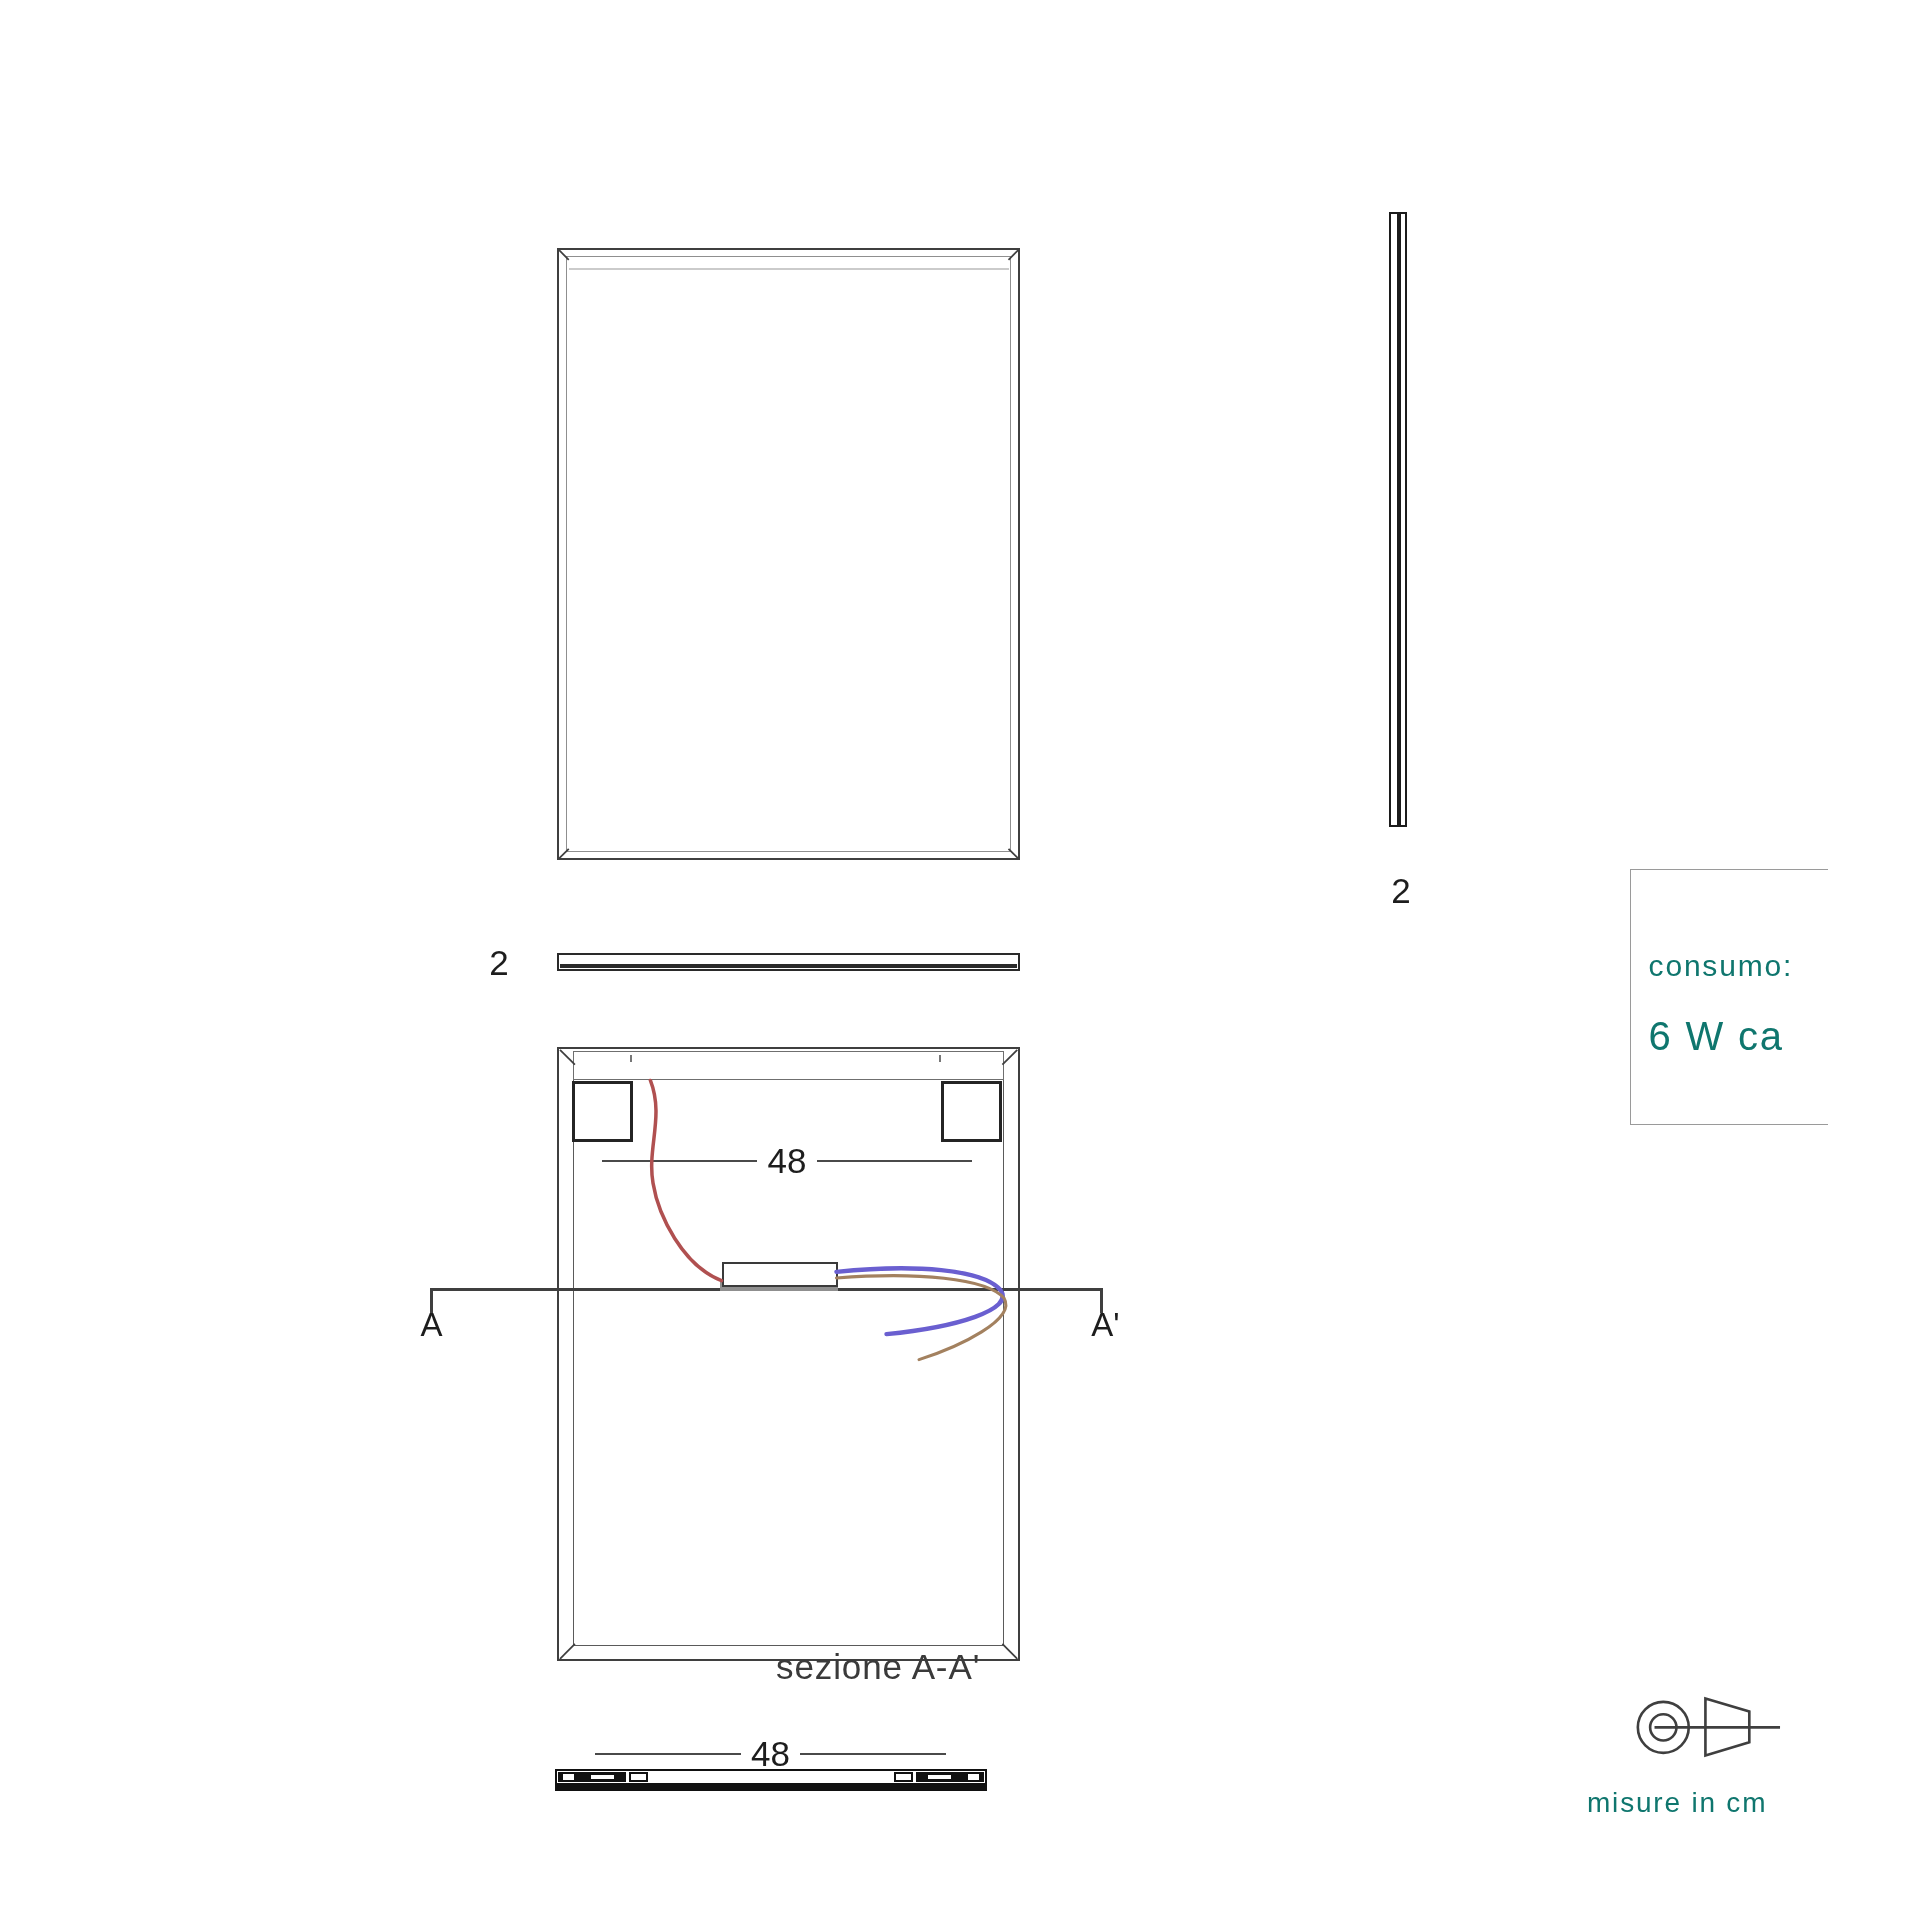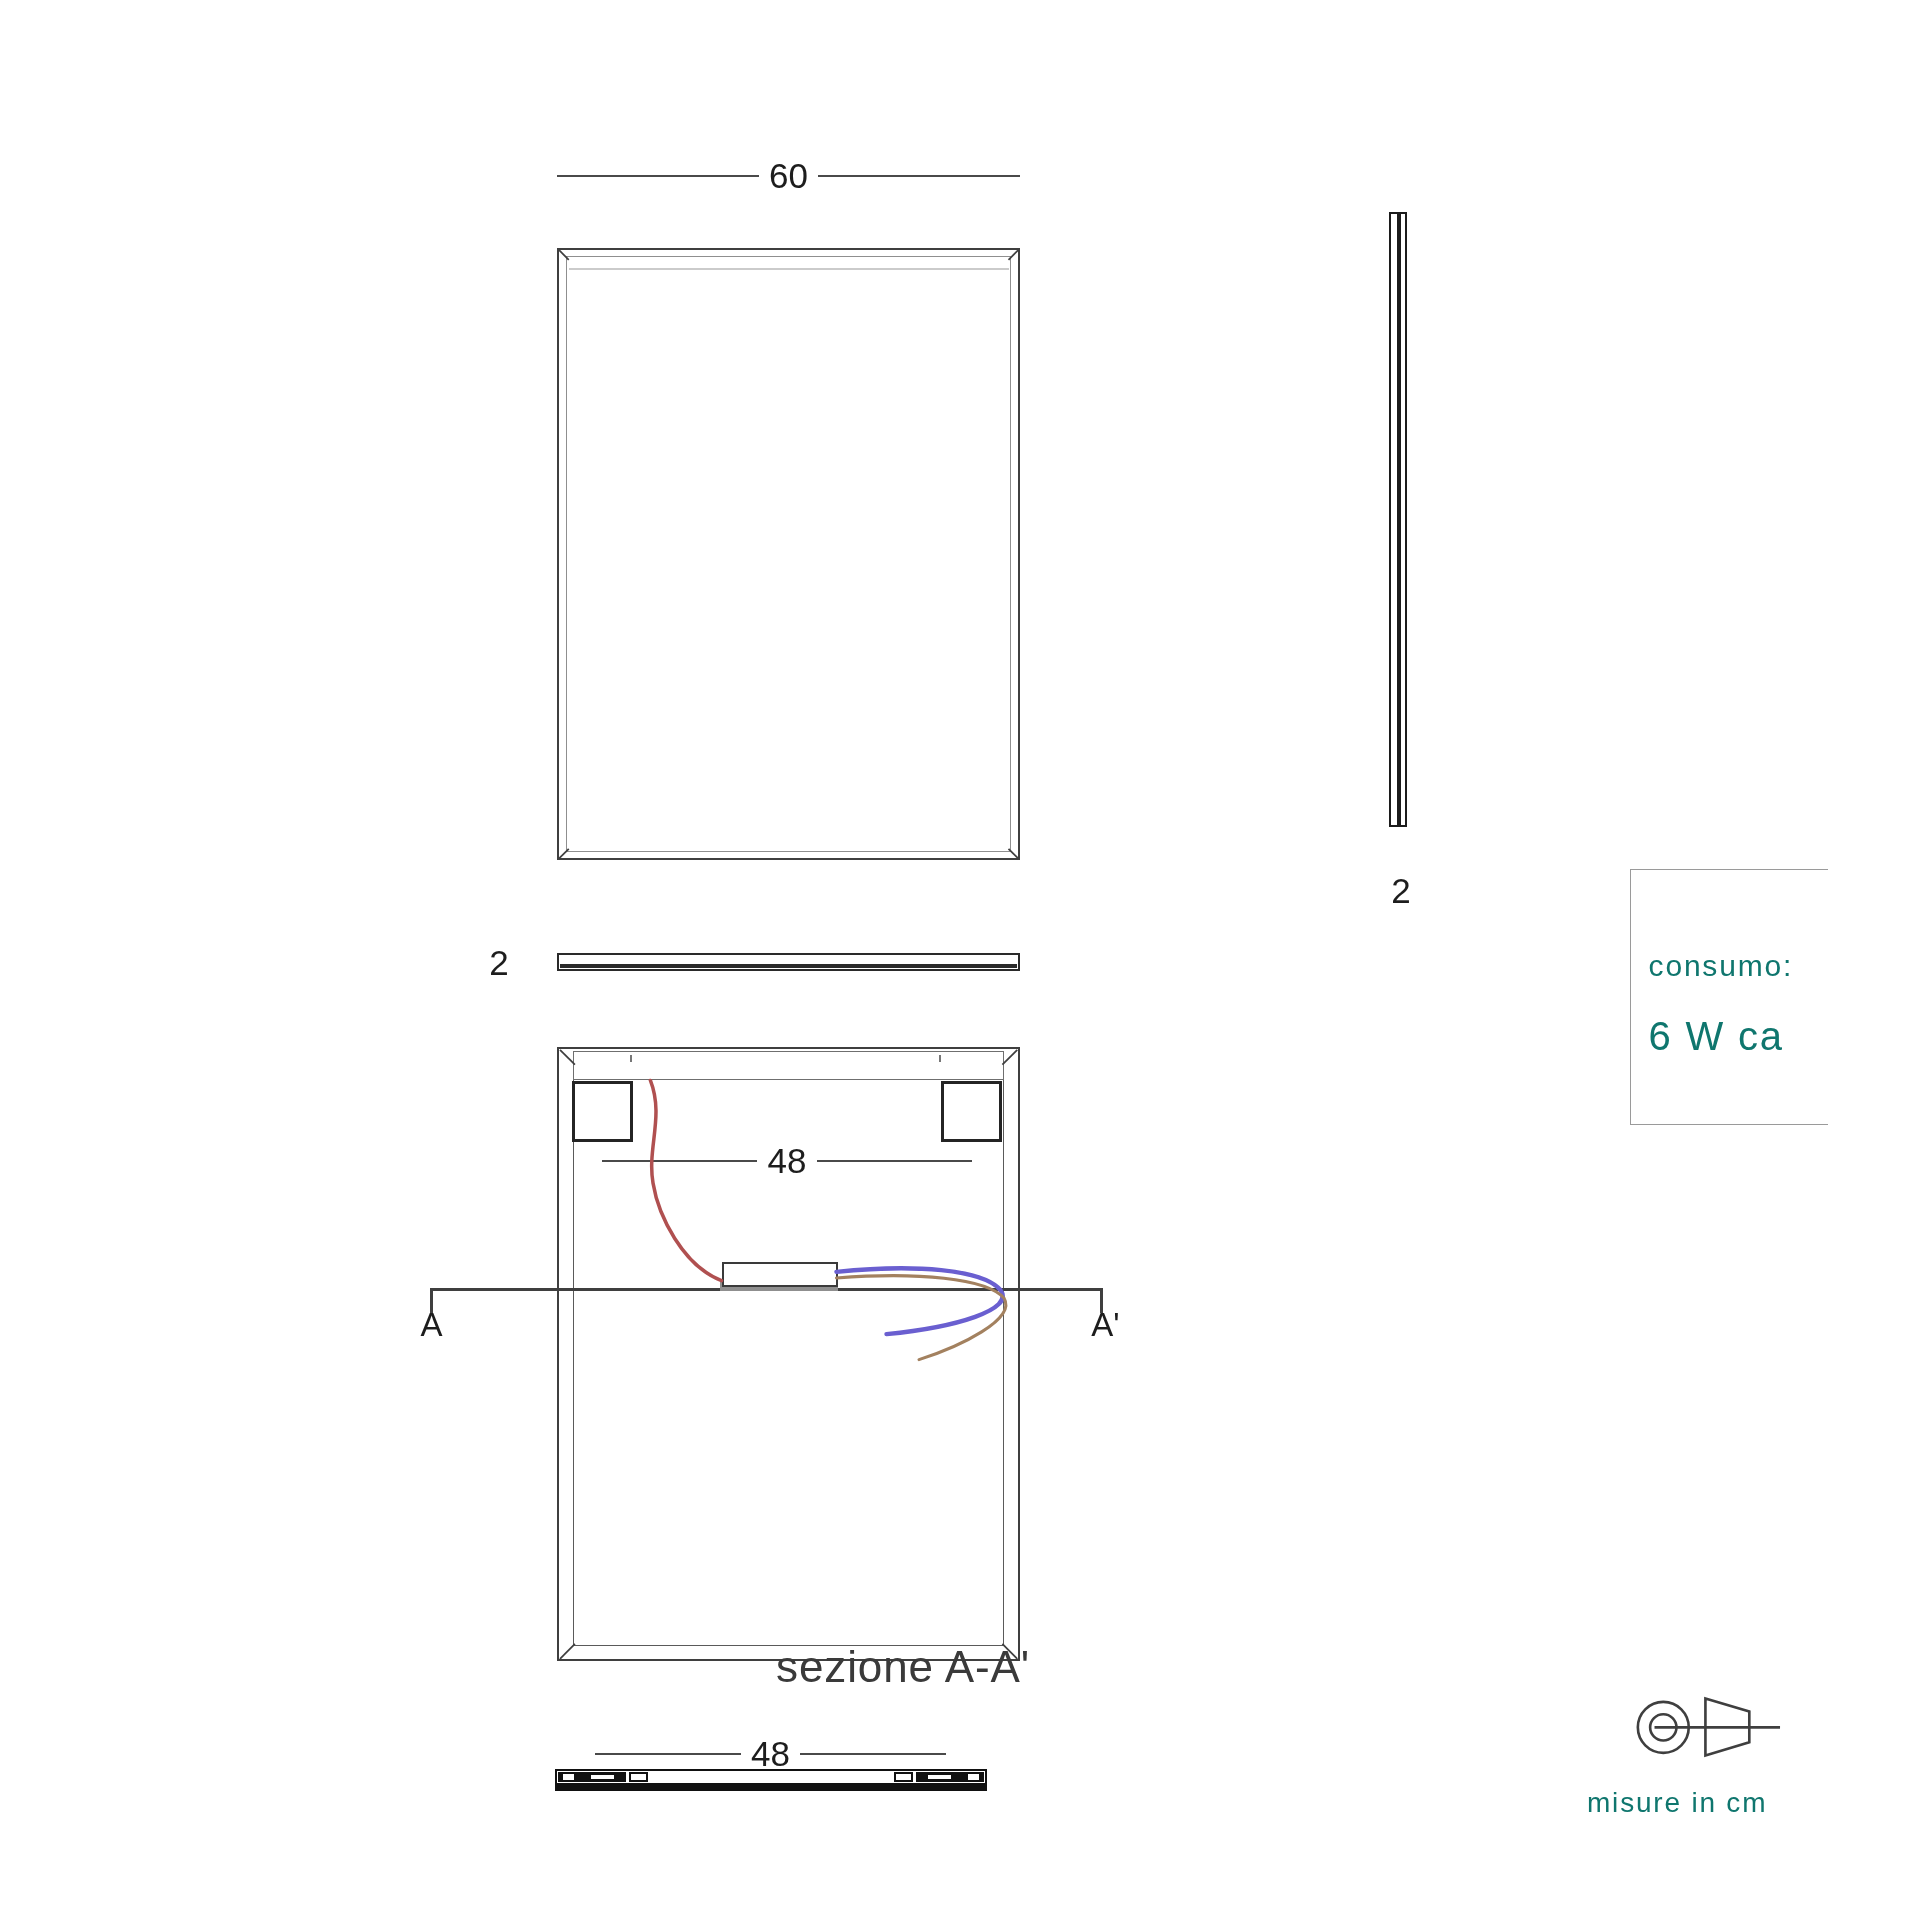--- a/index.html
+++ b/index.html
@@ -33,21 +33,21 @@
   .band-tick{width:1.8px;height:7px;background:#777;}
   .bracket{width:61px;height:61px;border:3.5px solid #242424;box-sizing:border-box;background:#fff;}
   
   .section-line{left:430px;top:1288px;width:672px;height:2.6px;background:#3f3f3f;}
   .section-tick{width:2.6px;height:24.6px;background:#3f3f3f;}
   .driver-strip{left:720px;top:1282px;width:118px;height:8.8px;background:#8f8f8f;}
   .driver-box{left:722px;top:1262px;width:116px;height:24.6px;border:2.6px solid #3a3a3a;box-sizing:border-box;background:#fff;}
   .section-label{font-size:33px;line-height:37px;text-align:center;color:#1d1d1d;}
   
   .techno{font-family:"Liberation Sans", sans-serif;letter-spacing:1.8px;color:#0f766e;}
-  .caption{left:776px;top:1650px;font-size:44px;line-height:33px;color:#3a3a3a;letter-spacing:0.9px;}
+  .caption{left:776px;top:1650px;font-size:35px;line-height:33px;color:#3a3a3a;letter-spacing:0.9px;}
   
   .bottom-bar{left:555px;top:1769px;width:432px;height:22px;border:2.6px solid #111;box-sizing:border-box;background:#fff;}
   .bb-strip{position:absolute;left:0;right:0;bottom:0;height:6.1px;background:#111;}
   .bb-end{position:absolute;top:0.9px;width:68px;height:10.5px;background:#111;}
   .bb-end.l{left:0.9px;}
   .bb-end.r{right:0.9px;}
   .bb-notch{position:absolute;top:2.6px;width:10.5px;height:5.3px;background:#fff;}
   .bb-box{position:absolute;top:0.9px;width:19.3px;height:10.5px;border:2.6px solid #111;box-sizing:border-box;background:#fff;}
   .bb-box.l{left:72px;}
   .bb-box.r{right:72px;}
@@ -56,25 +56,20 @@
   .consumo-title{position:absolute;left:17.6px;top:79px;font-size:30px;}
   .consumo-value{position:absolute;left:17.6px;top:144px;font-size:40px;}
   .units-note{left:1587px;top:1787px;font-size:28px;}
   svg.overlay{position:absolute;left:0;top:0;pointer-events:none;}
 </style>
 </head>
 <body>
 
 <div class="canvas">
 
-  <div class="abs dim-h" style="left:557px;top:157px;width:463px;height:37px;">
-    <span class="seg"></span>
-    <span class="dim-label">60</span>
-    <span class="seg"></span>
-  </div>
 
   <div class="abs front-outer"></div>
   <div class="abs front-inner"></div>
   <div class="abs front-lightline"></div>
 
 
   <div class="abs side-bar">
     <span class="side-stripe"></span>
   </div>
   <div class="abs plain-label" style="left:1378px;top:871px;width:46px;">2</div>

